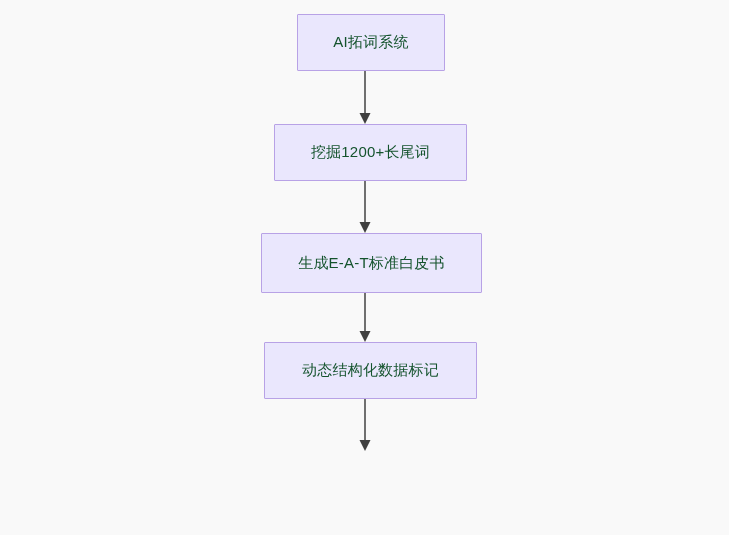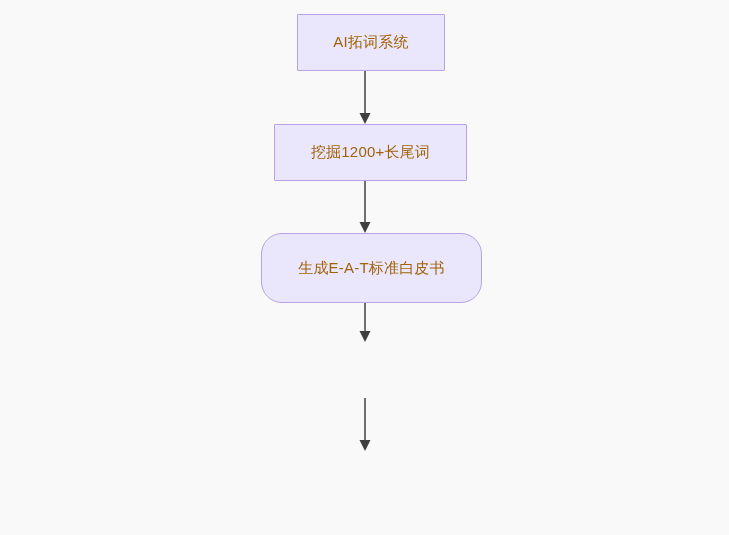--- a/index.html
+++ b/index.html
@@ -32,21 +32,21 @@
     color: #333333;
     font-size: 15px;
     line-height: 1.25;
     letter-spacing: 0.2px;
     white-space: nowrap;
     font-family: "Liberation Sans", "DejaVu Sans", sans-serif;
   }
   .node-label {
     display: block;
     text-align: center;
-    color: #a16207;
+    color: #14532d;
   }
   .edge {
     position: absolute;
   }
   .edge svg {
     display: block;
     overflow: visible;
   }
   .edge-line {
     stroke: #707070;
@@ -92,19 +92,22 @@
   </div>
 
   <div class="node" id="node-0" style="left: 297px; top: 14px; width: 148px; height: 57px; background: rgb(234, 231, 253); border-color: rgb(184, 162, 230); color: rgb(51, 51, 51);">
     <span class="node-label">AI拓词系统</span>
   </div>
 
   <div class="node" id="node-1" style="left: 274px; top: 124px; width: 193px; height: 57px; background: rgb(234, 231, 253); border-color: rgb(184, 162, 230); color: rgb(51, 51, 51); justify-content: center;">
     <span class="node-label">挖掘1200+长尾词</span>
   </div>
 
-  <div class="node" id="node-2" style="left: 261px; top: 233px; width: 221px; height: 70px; background: rgb(234, 231, 253); border-color: rgb(184, 162, 230); color: rgb(51, 51, 51); border-radius: 21px;">
+  <div class="node" id="node-2" style="left: 261px; top: 233px; width: 221px; height: 60px; background: rgb(234, 231, 253); border-color: rgb(184, 162, 230); color: rgb(51, 51, 51);">
     <span class="node-label">生成E-A-T标准白皮书</span>
   </div>
 
+  <div class="node" id="node-3" style="left: 264px; top: 342px; width: 213px; height: 57px; background: rgb(234, 231, 253); border-color: rgb(184, 162, 230); color: rgb(51, 51, 51);">
+    <span class="node-label">动态结构化数据标记</span>
+  </div>
 
 
 </div>
 
 </body></html>

